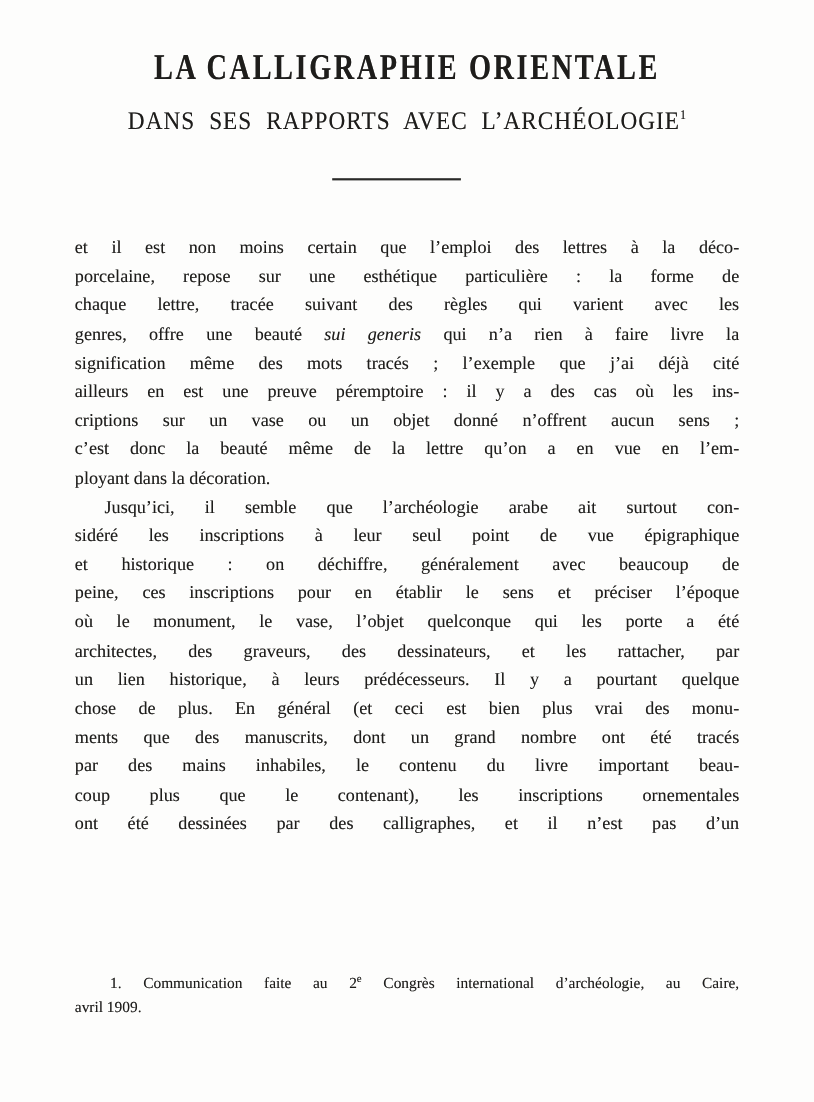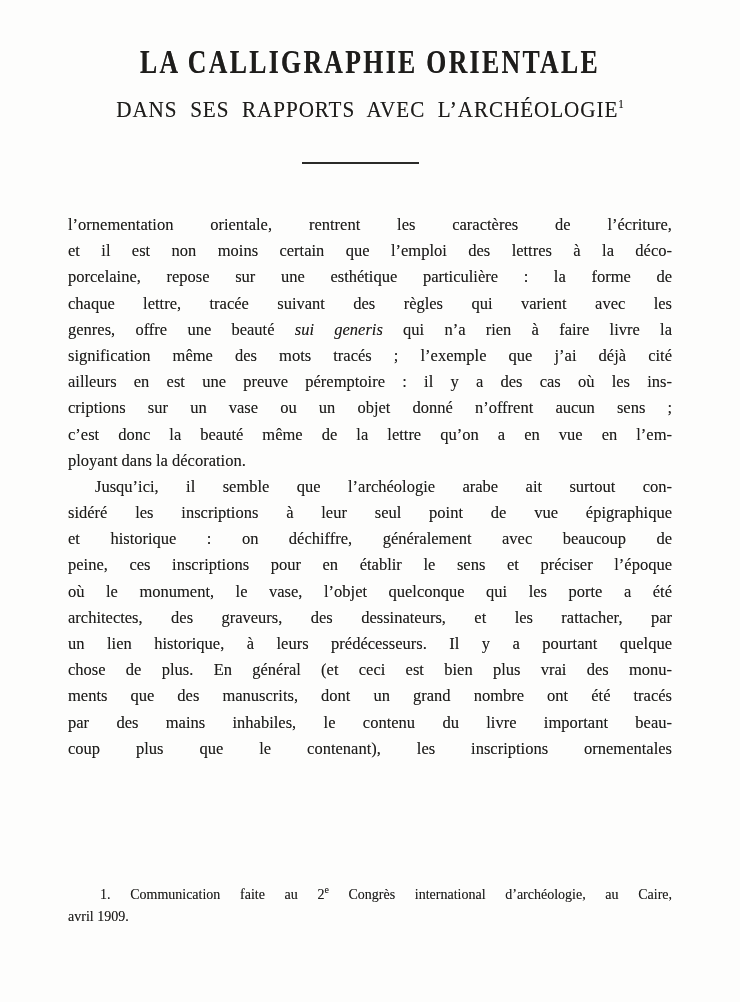--- a/index.html
+++ b/index.html
@@ -60,21 +60,20 @@
 </style>
 </head>
 <body>
 
 <div class="page">
   <h1 class="title">LA CALLIGRAPHIE ORIENTALE</h1>
   <h2 class="subtitle"><span>DANS SES RAPPORTS AVEC L’ARCHÉOLOGIE</span><sup>1</sup></h2>
   <div class="rule"></div>
   <div class="body-text">
       <div>
-        <div class="line"><span>l’ornementation orientale, rentrent les caractères de l’écriture,</span></div>
         <div class="line"><span>et il est non moins certain que l’emploi des lettres à la déco-</span></div>
         <div class="line"><span>porcelaine, repose sur une esthétique particulière : la forme de</span></div>
         <div class="line"><span>chaque lettre, tracée suivant des règles qui varient avec les</span></div>
         <div class="line"><span>genres, offre une beauté </span><span class="italic">sui generis</span><span> qui n’a rien à faire livre la</span></div>
         <div class="line"><span>signification même des mots tracés ; l’exemple que j’ai déjà cité</span></div>
         <div class="line"><span>ailleurs en est une preuve péremptoire : il y a des cas où les ins-</span></div>
         <div class="line"><span>criptions sur un vase ou un objet donné n’offrent aucun sens ;</span></div>
         <div class="line"><span>c’est donc la beauté même de la lettre qu’on a en vue en l’em-</span></div>
         <div class="line no-justify"><span>ployant dans la décoration.</span></div>
       </div>
@@ -83,19 +82,20 @@
         <div class="line"><span>sidéré les inscriptions à leur seul point de vue épigraphique</span></div>
         <div class="line"><span>et historique : on déchiffre, généralement avec beaucoup de</span></div>
         <div class="line"><span>peine, ces inscriptions pour en établir le sens et préciser l’époque</span></div>
         <div class="line"><span>où le monument, le vase, l’objet quelconque qui les porte a été</span></div>
         <div class="line"><span>architectes, des graveurs, des dessinateurs, et les rattacher, par</span></div>
         <div class="line"><span>un lien historique, à leurs prédécesseurs. Il y a pourtant quelque</span></div>
         <div class="line"><span>chose de plus. En général (et ceci est bien plus vrai des monu-</span></div>
         <div class="line"><span>ments que des manuscrits, dont un grand nombre ont été tracés</span></div>
         <div class="line"><span>par des mains inhabiles, le contenu du livre important beau-</span></div>
         <div class="line"><span>coup plus que le contenant), les inscriptions ornementales</span></div>
+        <div class="line"><span>ont été dessinées par des calligraphes, et il n’est pas d’un</span></div>
       </div>
     </div>
   <div class="footnote">
       <div class="line indent"><span>1. Communication faite au 2</span><sup>e</sup><span> Congrès international d’archéologie, au Caire,</span></div>
       <div class="line no-justify"><span>avril 1909.</span></div>
     </div>
 </div>
 
 </body></html>

